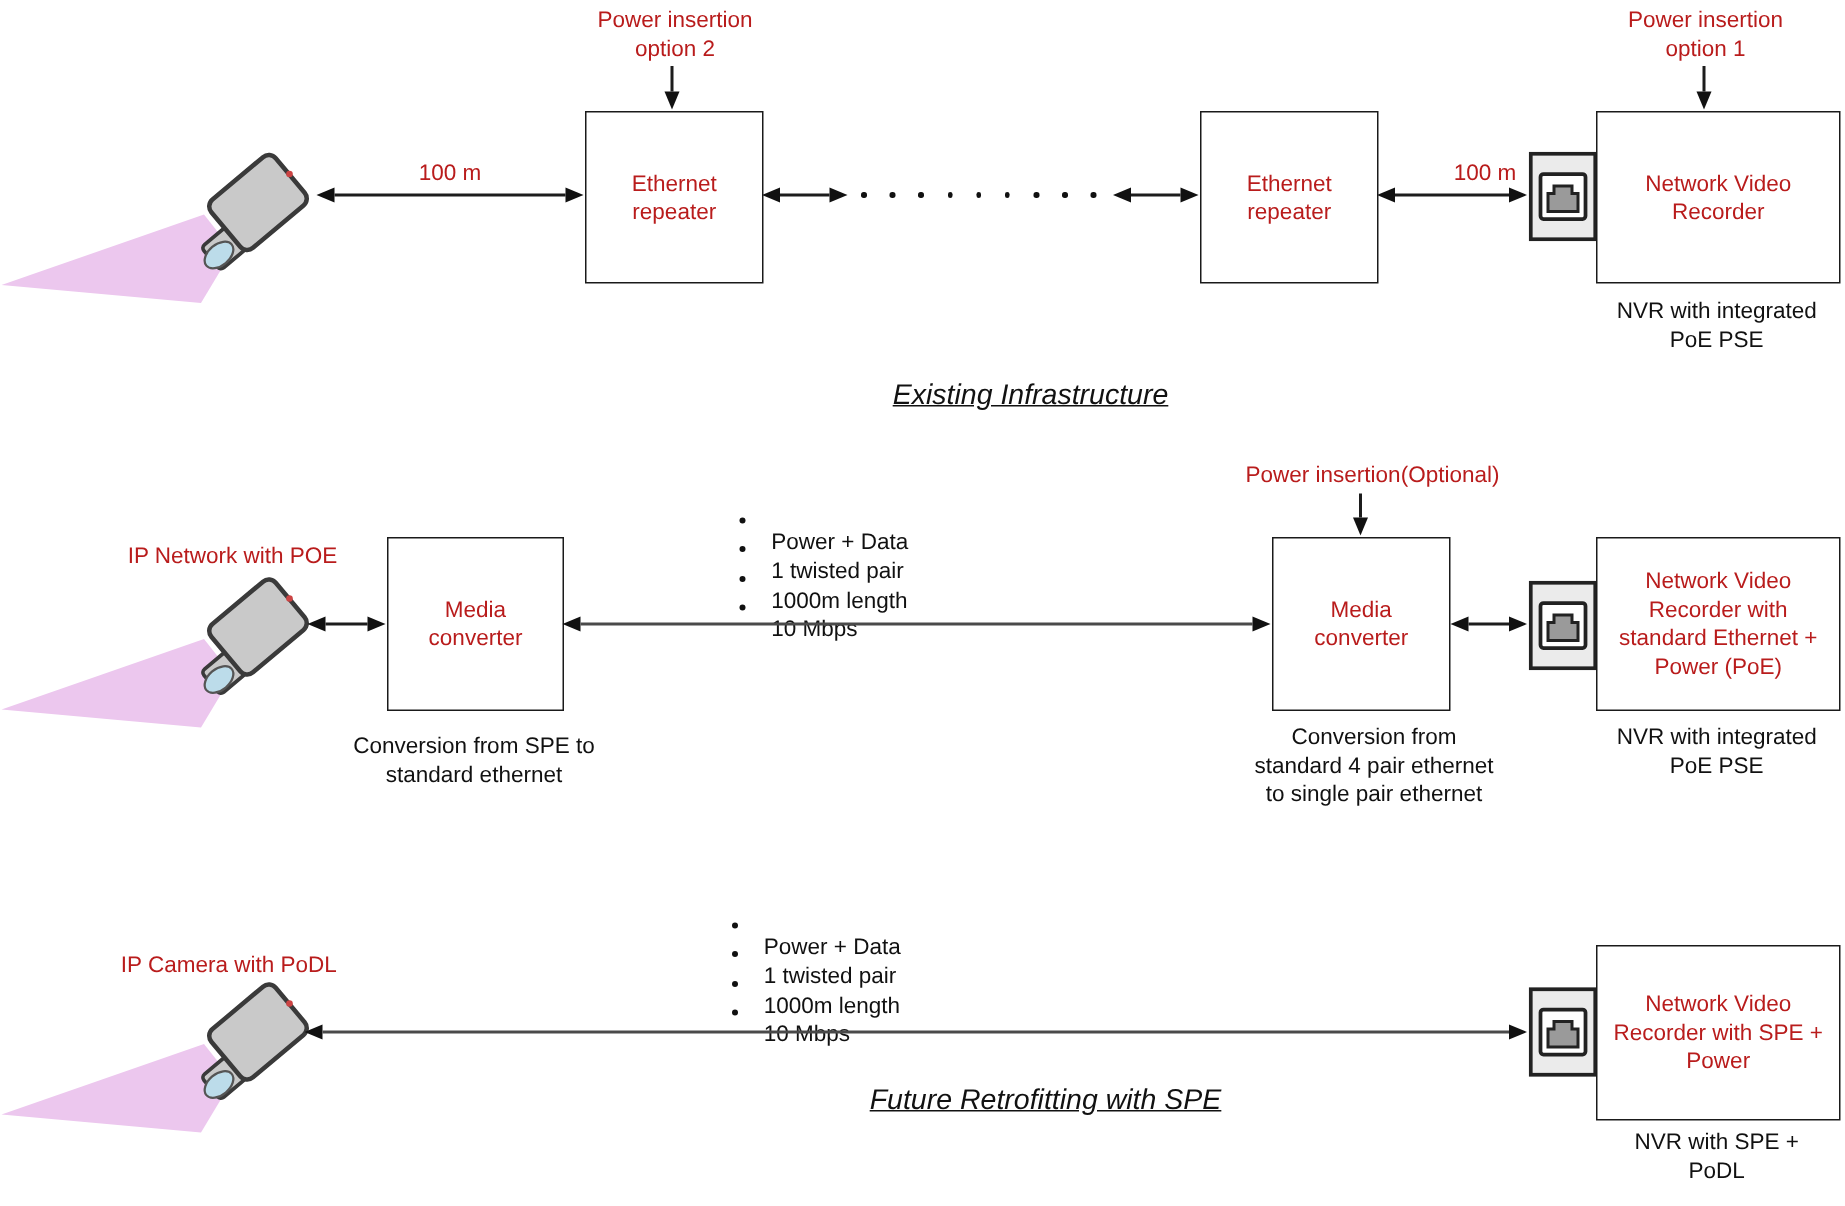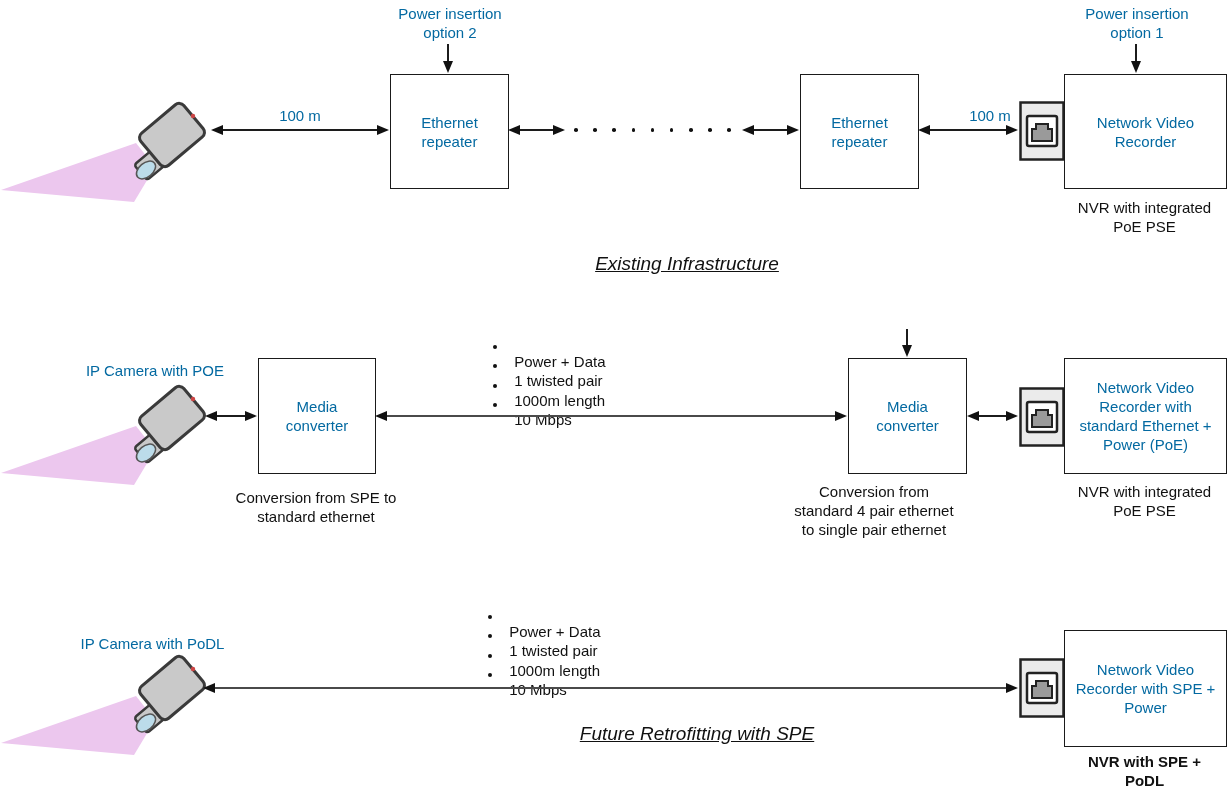--- a/index.html
+++ b/index.html
@@ -1,21 +1,21 @@
 <!DOCTYPE html>
 <html><head>
 <meta charset="utf-8">
 <style>
   html,body{margin:0;padding:0;background:#fff;}
   #canvas{
     position:relative;width:1230px;height:804px;background:#ffffff;
     font-family:"Liberation Sans","DejaVu Sans",sans-serif;color:#111;overflow:hidden;
   }
   .abs{position:absolute;}
-  .lbl{white-space:pre-line;font-size:15px;line-height:19px;text-align:center;color:#0369a1;}
+  .lbl{white-space:pre-line;font-size:15px;line-height:19px;text-align:center;color:#b91c1c;}
   .box{
     position:absolute;border:1.6px solid #1a1a1a;background:#fff;
     display:flex;align-items:center;justify-content:center;text-align:center;
   }
   .sec-title{
     position:absolute;font-size:19px;line-height:22px;font-style:italic;
     text-decoration:underline;text-align:center;white-space:nowrap;
   }
   
   .harrow{position:absolute;display:flex;align-items:center;height:12px;}
@@ -125,21 +125,21 @@
   <div class="box" style="left:1064px;top:74px;width:161px;height:113px;">
     <span class="lbl">Network Video
 Recorder</span>
   </div>
   <div class="caption" style="left:1064px;top:198px;width:161px;">NVR with integrated
 PoE PSE</div>
 
 
   <div class="sec-title" style="left:487px;top:253px;width:400px;">Existing Infrastructure</div>
 
-  <div class="abs lbl" style="left:75px;top:361px;width:160px;">IP Camera with POE</div>
+  <div class="abs lbl" style="left:75px;top:361px;width:160px;">IP Network with POE</div>
 
   <svg class="abs" style="left:0;top:378px;" width="215" height="110" viewBox="0 0 215 110">
     <polygon points="136,48 155,72 134,107 1,95" fill="#ecc7ee"></polygon>
     <rect x="137" y="58" width="30" height="20" rx="3" transform="rotate(-40 152 68)" fill="#c9c9c9" stroke="#3a3a3a" stroke-width="2.5"></rect>
     <ellipse cx="146" cy="75" rx="11" ry="7" transform="rotate(-40 146 75)" fill="#bcdcea" stroke="#555" stroke-width="1.5"></ellipse>
     <rect x="144" y="19" width="56" height="42" rx="6" transform="rotate(-40 172 40)" fill="#c9c9c9" stroke="#3a3a3a" stroke-width="3"></rect>
     <circle cx="193" cy="21" r="2.2" fill="#cc4444"></circle>
   </svg>
 
   <div class="harrow" style="left:205px;top:410px;width:52px;">
@@ -148,20 +148,21 @@
     <span class="ah-r"></span>
   </div>
 
   <div class="box" style="left:258px;top:358px;width:116px;height:114px;">
     <span class="lbl">Media
 converter</span>
   </div>
   <div class="caption" style="left:216px;top:488px;width:200px;text-align:center;">Conversion from SPE to
 standard ethernet</div>
 
+  <div class="abs lbl" style="left:790px;top:307px;width:250px;">Power insertion(Optional)</div>
   <div class="varrow" style="left:901px;top:329px;height:28px;">
     <span class="vseg"></span>
     <span class="ah-d"></span>
   </div>
 
   <div class="blist" style="left:485px;top:337px;">
     <div class="brow">
         <span class="bdot"></span>
         <span class="btxt">Power + Data</span>
       </div>
@@ -182,21 +183,21 @@
   <div class="harrow" style="left:375px;top:410px;width:472px;">
     <span class="ah-l"></span>
     <span class="hseg gray"></span>
     <span class="ah-r"></span>
   </div>
 
   <div class="box" style="left:848px;top:358px;width:117px;height:114px;">
     <span class="lbl">Media
 converter</span>
   </div>
-  <div class="caption" style="left:774px;top:482px;width:200px;">Conversion from
+  <div class="caption" style="left:816px;top:482px;width:200px;">Conversion from
 standard 4 pair ethernet
 to single pair ethernet</div>
 
   <div class="harrow" style="left:967px;top:410px;width:51px;">
     <span class="ah-l"></span>
     <span class="hseg"></span>
     <span class="ah-r"></span>
   </div>
 
   <svg class="abs" style="left:1019px;top:387px;" width="46" height="60" viewBox="0 0 46 60">
@@ -254,19 +255,19 @@
     <rect x="1.5" y="1.5" width="43" height="57" fill="#ebebeb" stroke="#222" stroke-width="2.5"></rect>
     <rect x="8" y="15" width="30" height="30" rx="2" fill="#fff" stroke="#222" stroke-width="2.5"></rect>
     <path d="M 13 40 L 13 28 L 17 28 L 17 23 L 29 23 L 29 28 L 33 28 L 33 40 Z" fill="#9a9a9a" stroke="#222" stroke-width="2"></path>
   </svg>
 
   <div class="box" style="left:1064px;top:630px;width:161px;height:115px;">
     <span class="lbl">Network Video
 Recorder with SPE +
 Power</span>
   </div>
-  <div class="caption" style="left:1064px;top:752px;width:161px;font-weight:bold;">NVR with SPE +
+  <div class="caption" style="left:1064px;top:752px;width:161px;">NVR with SPE +
 PoDL</div>
 
   <div class="sec-title" style="left:497px;top:723px;width:400px;">Future Retrofitting with SPE</div>
 
 
 </div>
 
 </body></html>

